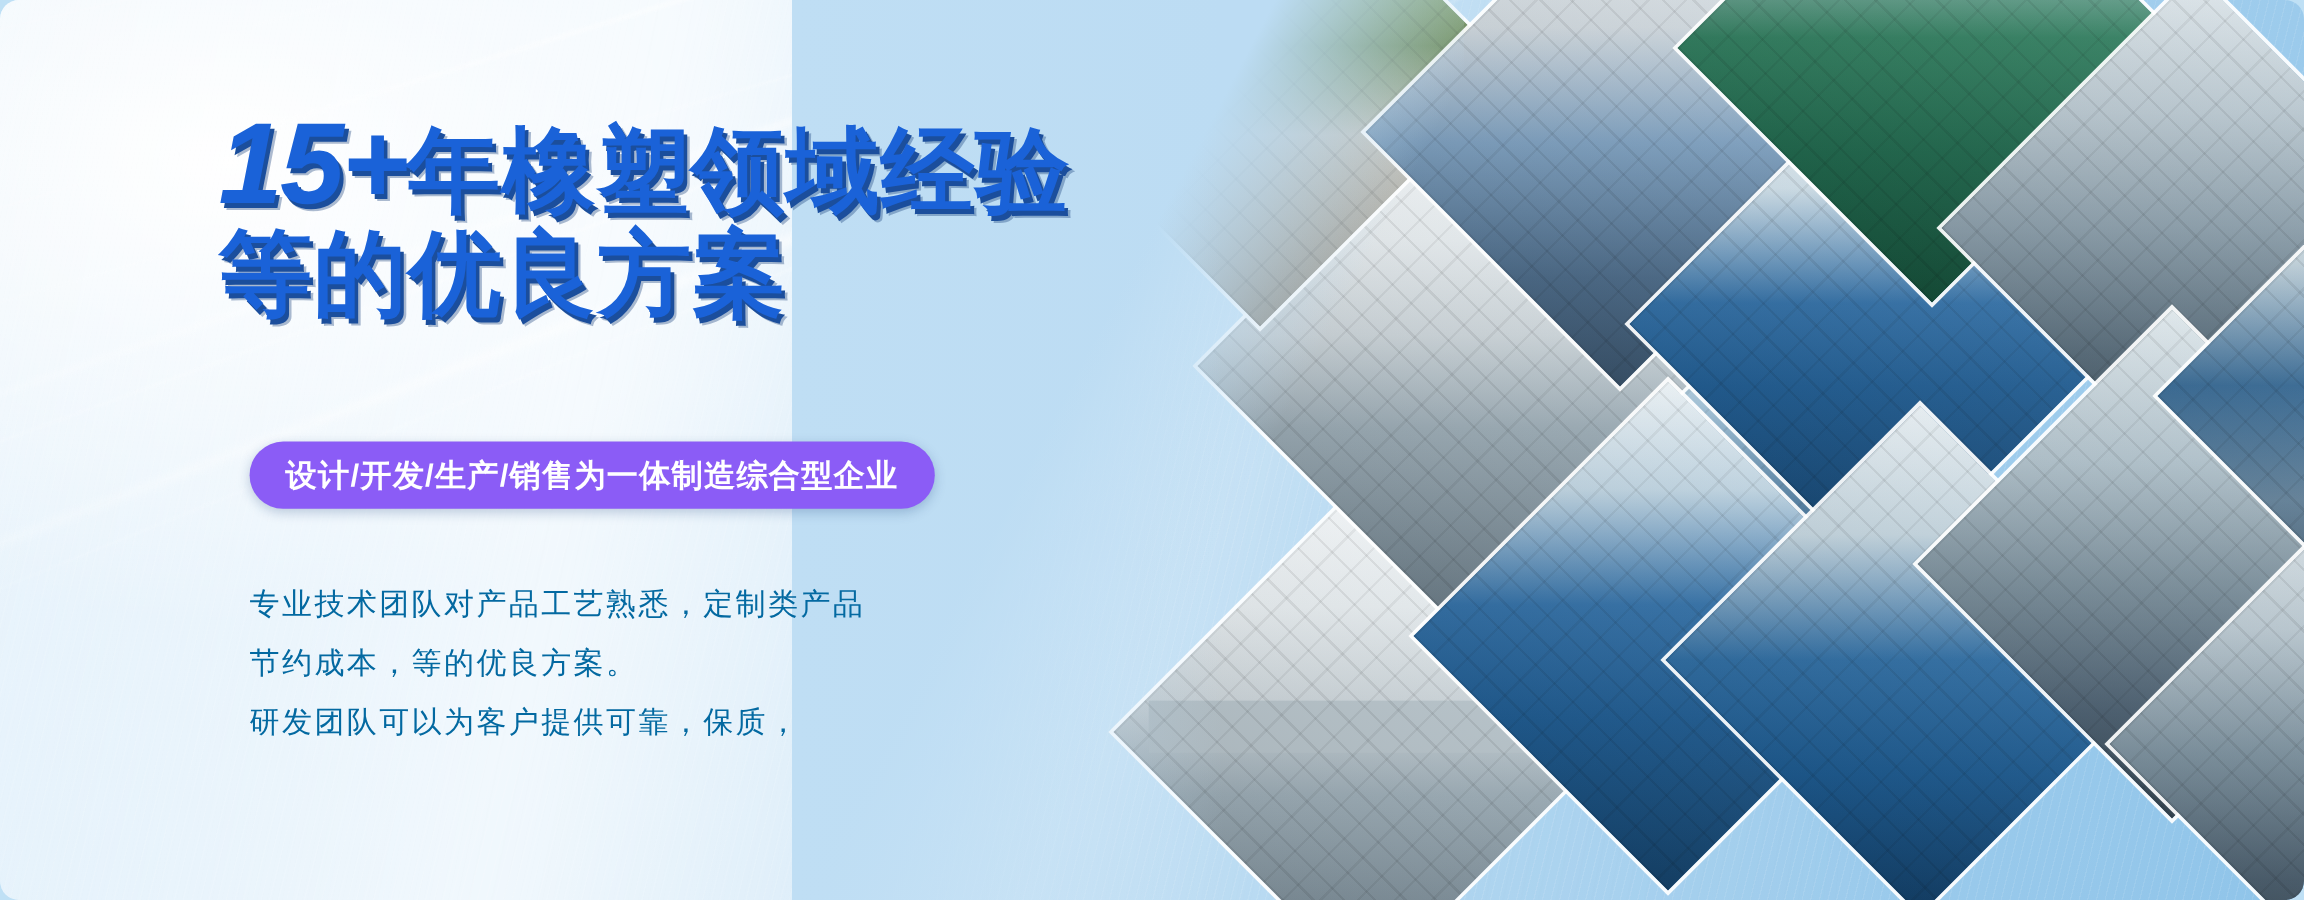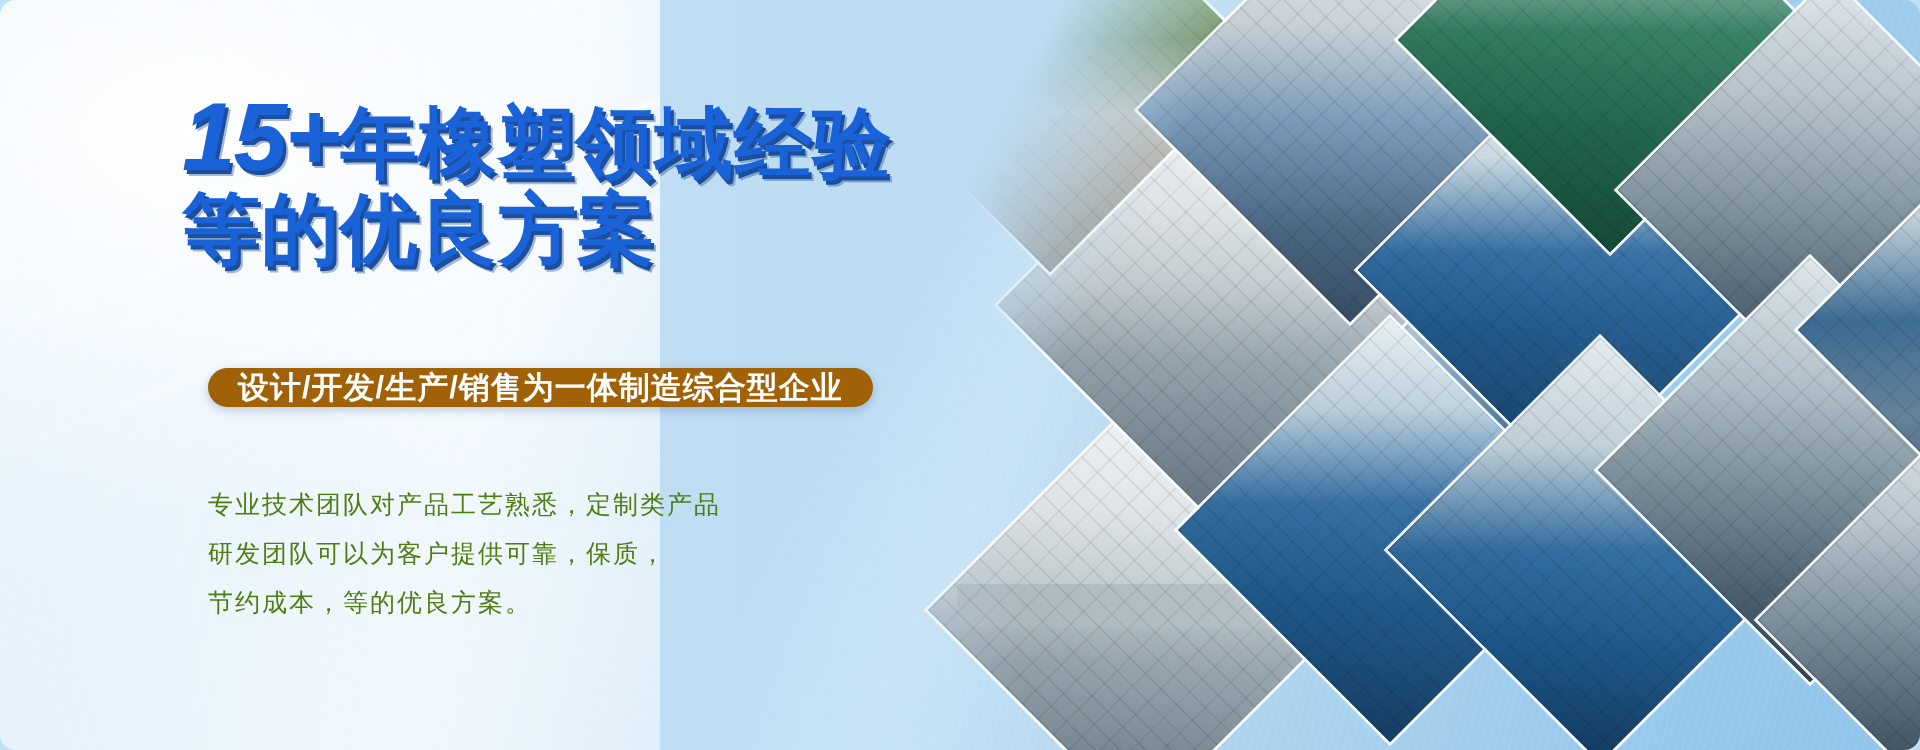--- a/index.html
+++ b/index.html
@@ -97,30 +97,30 @@
     text-shadow:3px 4px 0 #1b4e9c, 5px 6px 0 rgba(20,60,120,.35);
     white-space:nowrap;
   }
   .headline .l1{display:block;}
   .headline .l1 .num{font-style:italic;font-size:96px;letter-spacing:-2px;}
   .headline .l2{display:block;margin-top:4px;}
 
   .pill{
     position:absolute;left:208px;top:368px;
     display:inline-flex;align-items:center;justify-content:center;
-    height:39px;padding:0 30px;border-radius:30px;
-    background:#a16207;color:#ffffff;
-    font-size:31px;font-weight:bold;letter-spacing:1px;
+    height:56px;padding:0 30px;border-radius:30px;
+    background:#8b5cf6;color:#ffffff;
+    font-size:26px;font-weight:bold;letter-spacing:1px;
     box-shadow:0 3px 10px rgba(20,60,120,.25);
     white-space:nowrap;
   }
 
   .desc{
     position:absolute;left:208px;top:480px;width:660px;
-    font-size:25px;line-height:49px;color:#4d7c0f;letter-spacing:2px;
+    font-size:25px;line-height:49px;color:#0369a1;letter-spacing:2px;
   }
   .desc span{display:block;white-space:nowrap;}
 </style>
 </head>
 <body>
 
 <div class="banner">
 
   <div class="bg-base"></div>
   <div class="fiber"></div>
@@ -217,18 +217,18 @@
       <span class="l1">
         <span class="num">15+</span><span>年橡塑领域经验</span>
       </span>
       <span class="l2">等的优良方案</span>
     </div>
 
     <div class="pill">设计/开发/生产/销售为一体制造综合型企业</div>
 
     <div class="desc">
       <span>专业技术团队对产品工艺熟悉，定制类产品</span>
+      <span>节约成本，等的优良方案。</span>
       <span>研发团队可以为客户提供可靠，保质，</span>
-      <span>节约成本，等的优良方案。</span>
     </div>
 
   </div>
 </div>
 
 </body></html>

